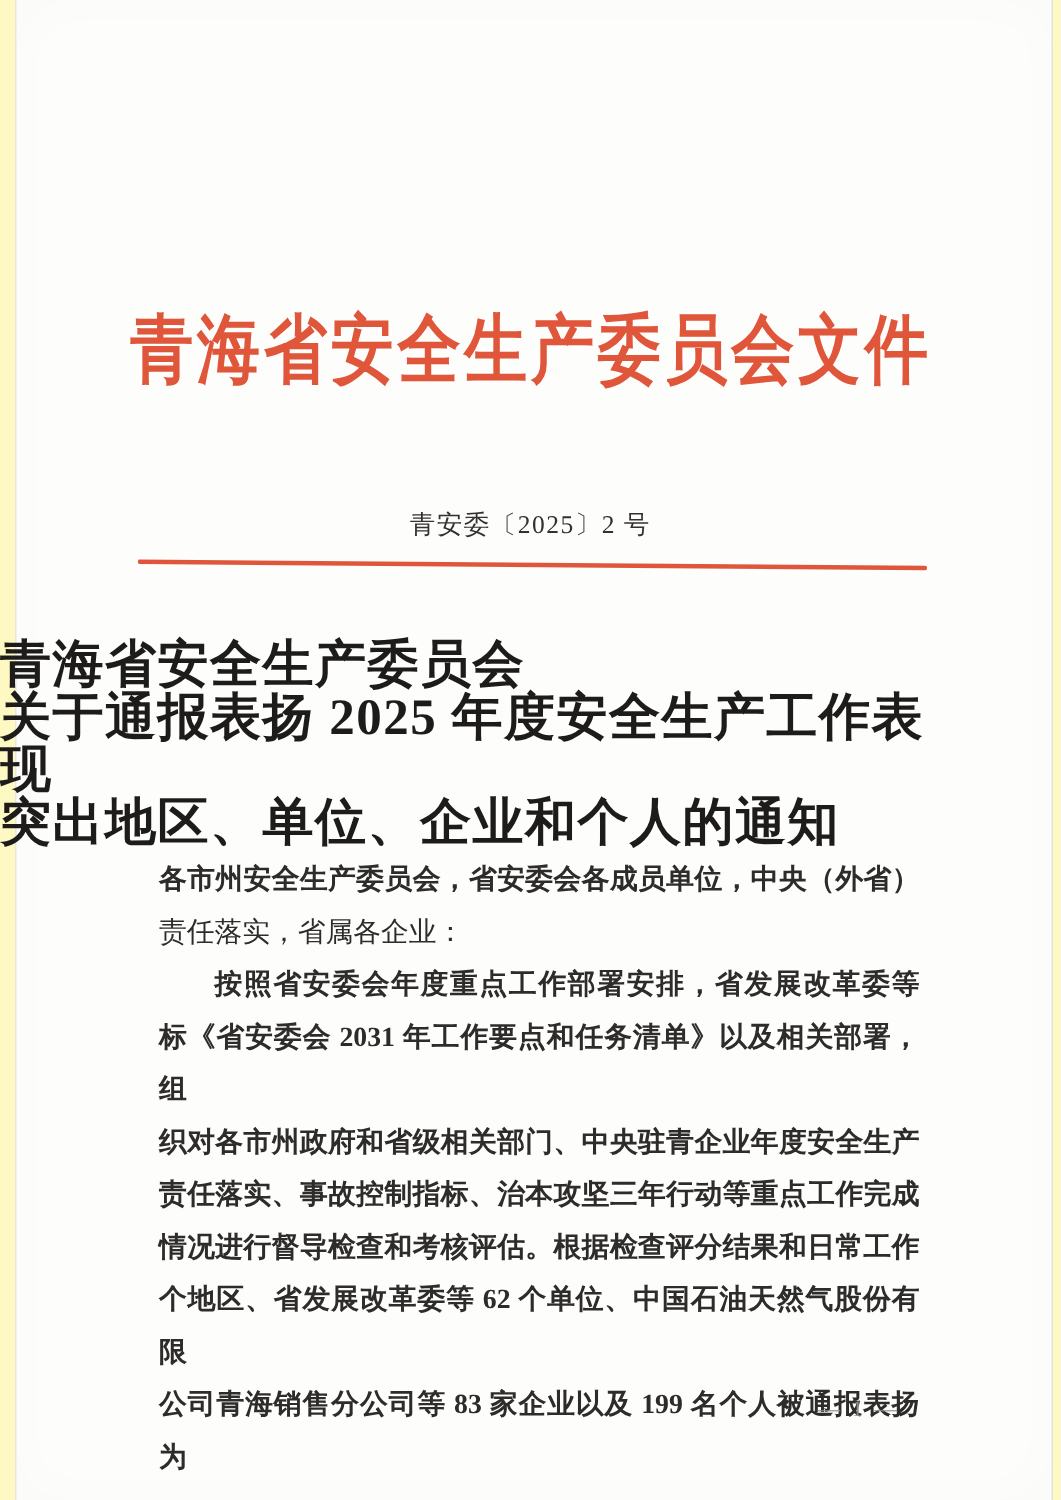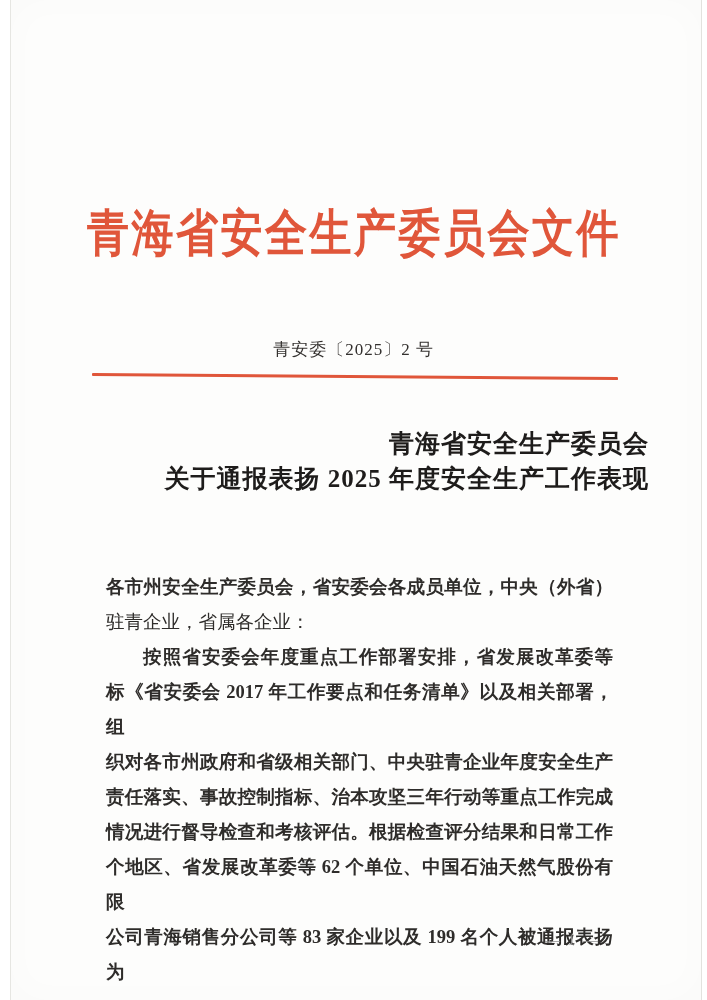--- a/index.html
+++ b/index.html
@@ -6,21 +6,21 @@
     --red:#e0563a;
     --ink:#2e2c2a;
     --title-ink:#1e1c1b;
     --muted:#8d8d8d;
   }
   html,body{margin:0;padding:0;}
   body{background:#eceae7;font-family:"Liberation Serif","DejaVu Serif",serif;}
   .screen{
     position:relative;
     width:707px;height:1000px;
-    background:#ffffff;
+    background:#fef9c3;
     overflow:hidden;
     margin:0;
   }
   .page{
     position:absolute;
     left:10px;top:0;right:5px;bottom:0;
     background:#fdfdfc;
     border-left:1px solid #e6e6e2;
     border-right:1px solid #e2e2de;
     box-shadow:inset 0 0 40px rgba(0,0,0,0.015);
@@ -53,23 +53,23 @@
     top:373px;left:92px;
     width:526px;height:3px;
     background:var(--red);
     border-radius:1px;
     transform:rotate(0.45deg);
     transform-origin:0 50%;
   }
   .doc-title{
     position:absolute;
     top:426px;left:0;width:649px;
-    text-align:right;
+    text-align:left;
     font-weight:bold;
-    font-size:25px;
+    font-size:34px;
     line-height:35px;
     color:var(--title-ink);
     letter-spacing:1px;
   }
   .body-text{
     position:absolute;
     top:570px;left:106px;width:507px;
     font-size:18.5px;
     line-height:35px;
     color:var(--ink);
@@ -105,27 +105,28 @@
     <span>青海省安全生产委员会文件</span>
   </div>
 
   <div class="doc-number">青安委〔2025〕2 号</div>
 
   <div class="red-rule"></div>
 
   <div class="doc-title">
     <div>青海省安全生产委员会</div>
     <div>关于通报表扬 2025 年度安全生产工作表现</div>
+    <div>突出地区、单位、企业和个人的通知</div>
   </div>
 
   <div class="body-text">
     <div class="jl">各市州安全生产委员会，省安委会各成员单位，中央（外省）</div>
-    <div class="ll">驻青企业，省属各企业：</div>
+    <div class="ll">责任落实，省属各企业：</div>
     <div class="jl ind">按照省安委会年度重点工作部署安排，省发展改革委等</div>
-    <div class="jl">标《省安委会 2017 年工作要点和任务清单》以及相关部署，组</div>
+    <div class="jl">标《省安委会 2031 年工作要点和任务清单》以及相关部署，组</div>
     <div class="jl">织对各市州政府和省级相关部门、中央驻青企业年度安全生产</div>
     <div class="jl">责任落实、事故控制指标、治本攻坚三年行动等重点工作完成</div>
     <div class="jl">情况进行督导检查和考核评估。根据检查评分结果和日常工作</div>
     <div class="jl">个地区、省发展改革委等 62 个单位、中国石油天然气股份有限</div>
     <div class="jl">公司青海销售分公司等 83 家企业以及 199 名个人被通报表扬为</div>
   </div>
 
   <div class="page-number">— 1 —</div>
 </div>
 

